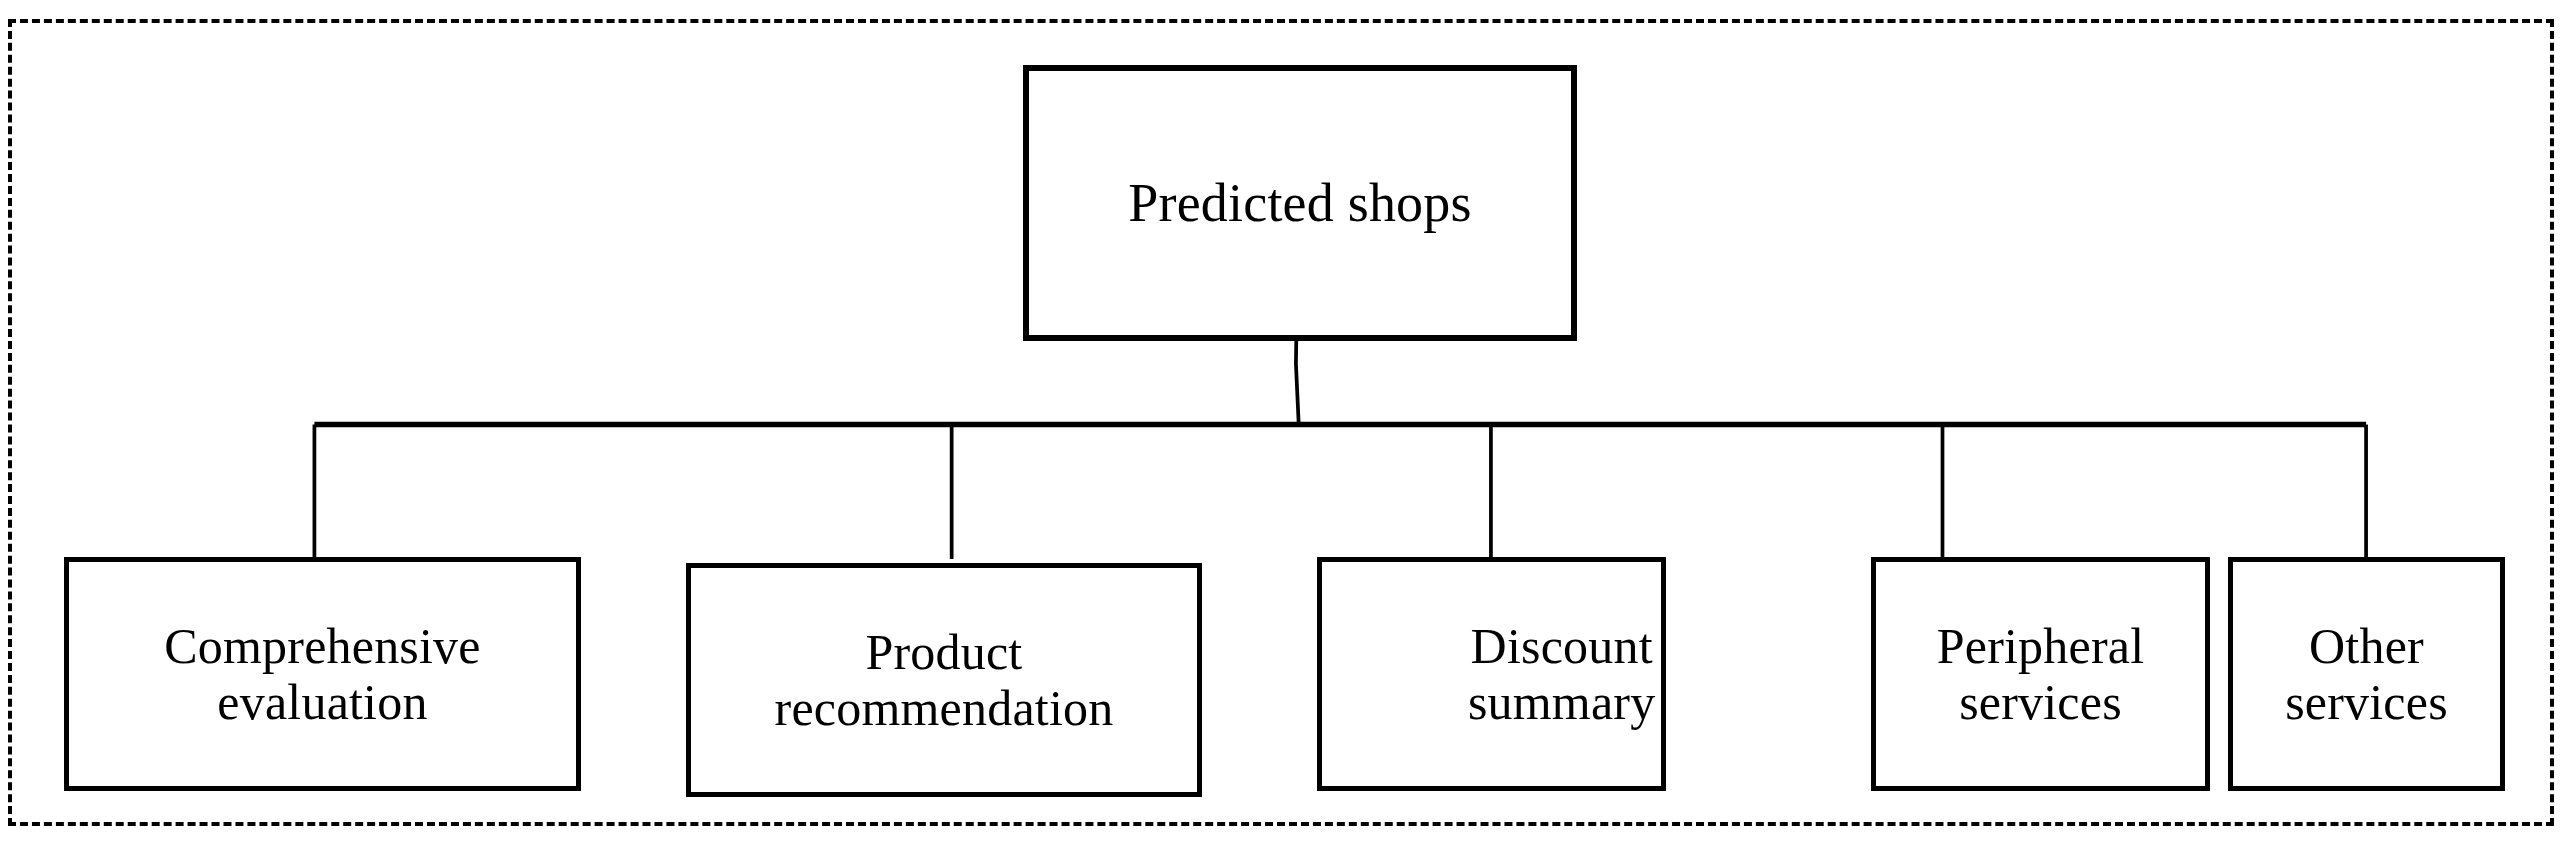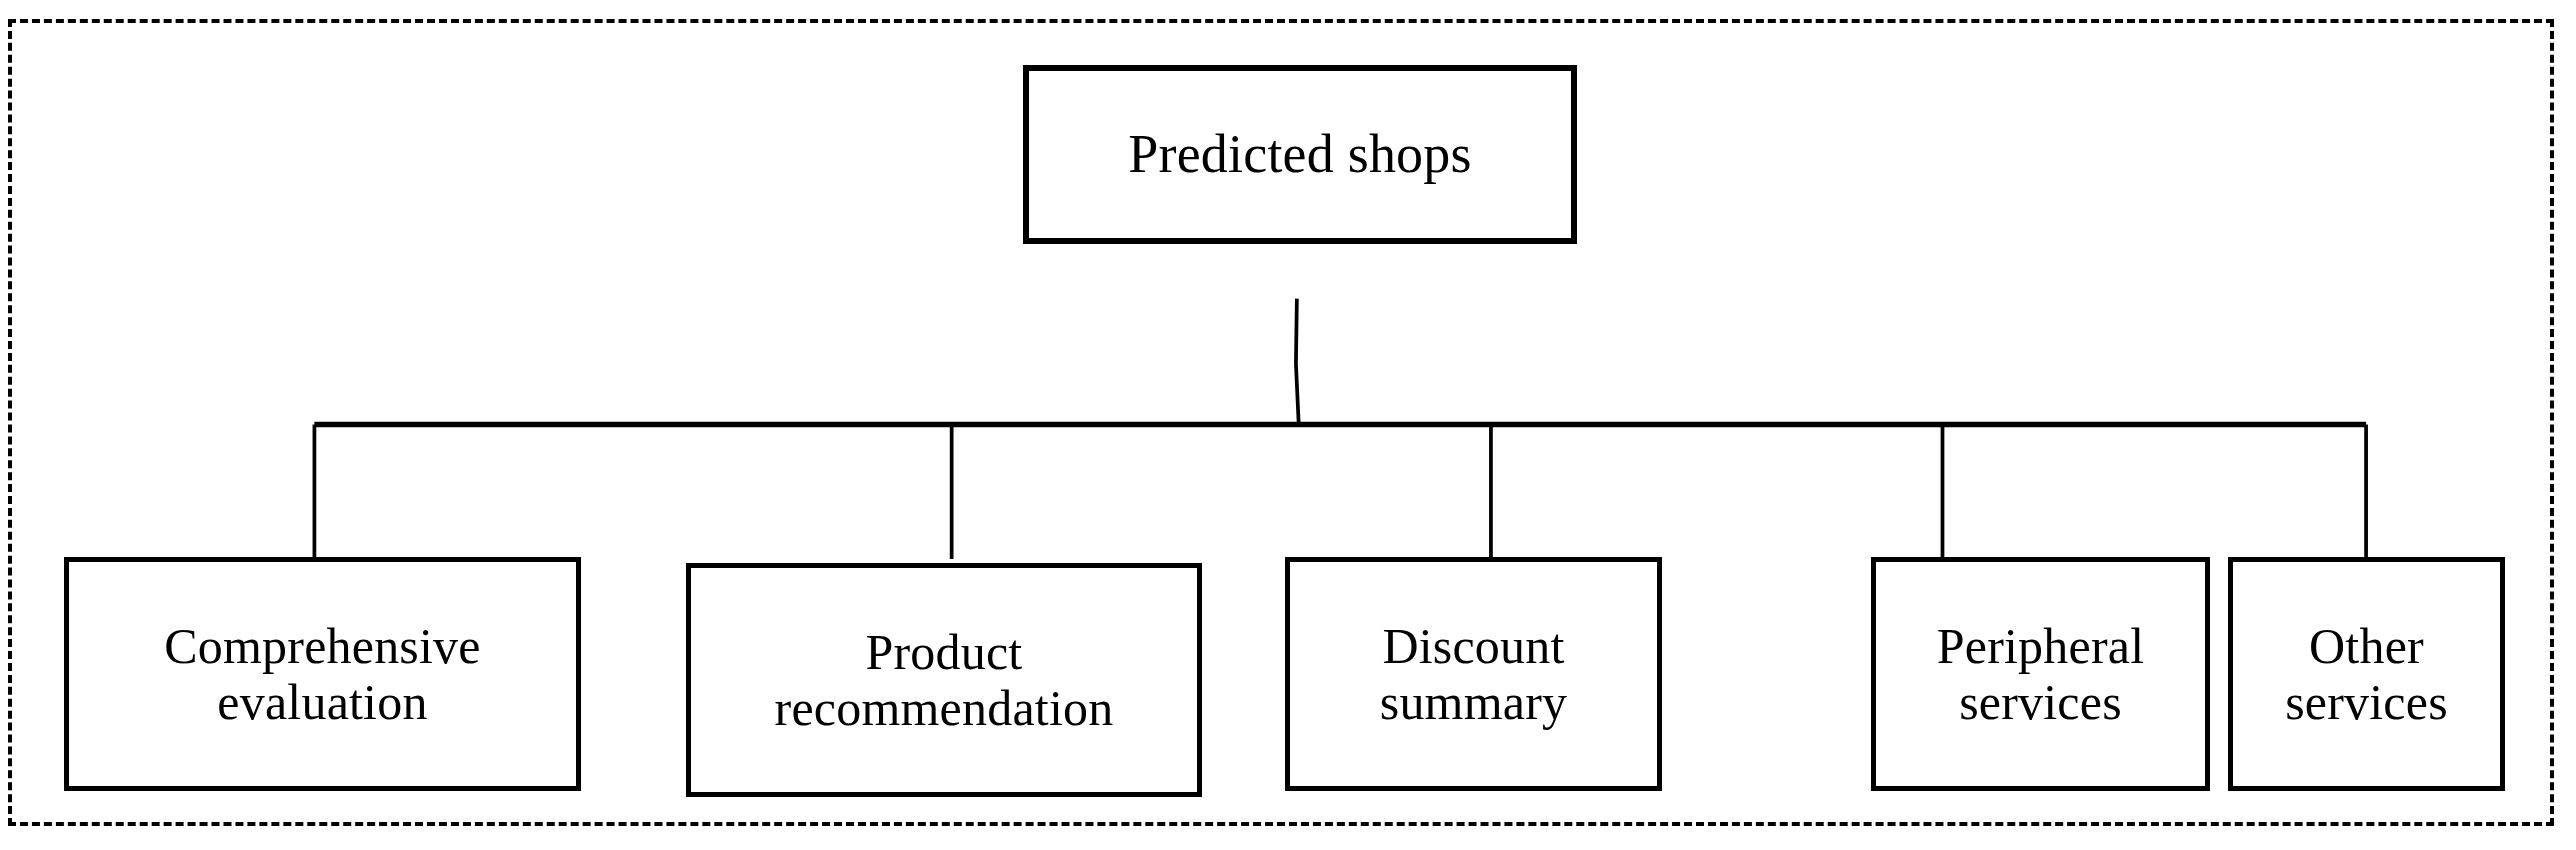--- a/index.html
+++ b/index.html
@@ -61,39 +61,39 @@
     letter-spacing: 0.2px;
     white-space: pre-line;
     padding: 0 5.6px;
   }
 
   
   .node-root {
     left: 1023px;
     top: 65px;
     width: 554px;
-    height: 179px;
+    height: 276px;
   }
   .node-root .node-label {
     font-size: 54px;
   }
 
   
   .node-child {
     top: 557px;
     height: 234px;
     border-width: 5.6px;
   }
   .node-child .node-label {
     font-size: 50px;
   }
 
   .node-child-0 { left: 64px;   width: 517px; }
   .node-child-1 { left: 686px;  width: 516px; margin-top: 6px; }
-  .node-child-2 { left: 1285px; width: 377px; }
+  .node-child-2 { left: 1317px; width: 349px; justify-content: flex-end; }
   .node-child-3 { left: 1871px; width: 339px; font-family: Liberation Serif, serif; }
   .node-child-4 { left: 2228px; width: 277px; }
 </style>
 </head>
 <body>
 
 <div id="diagram-canvas">
 
   <div class="outer-frame"></div>
 

